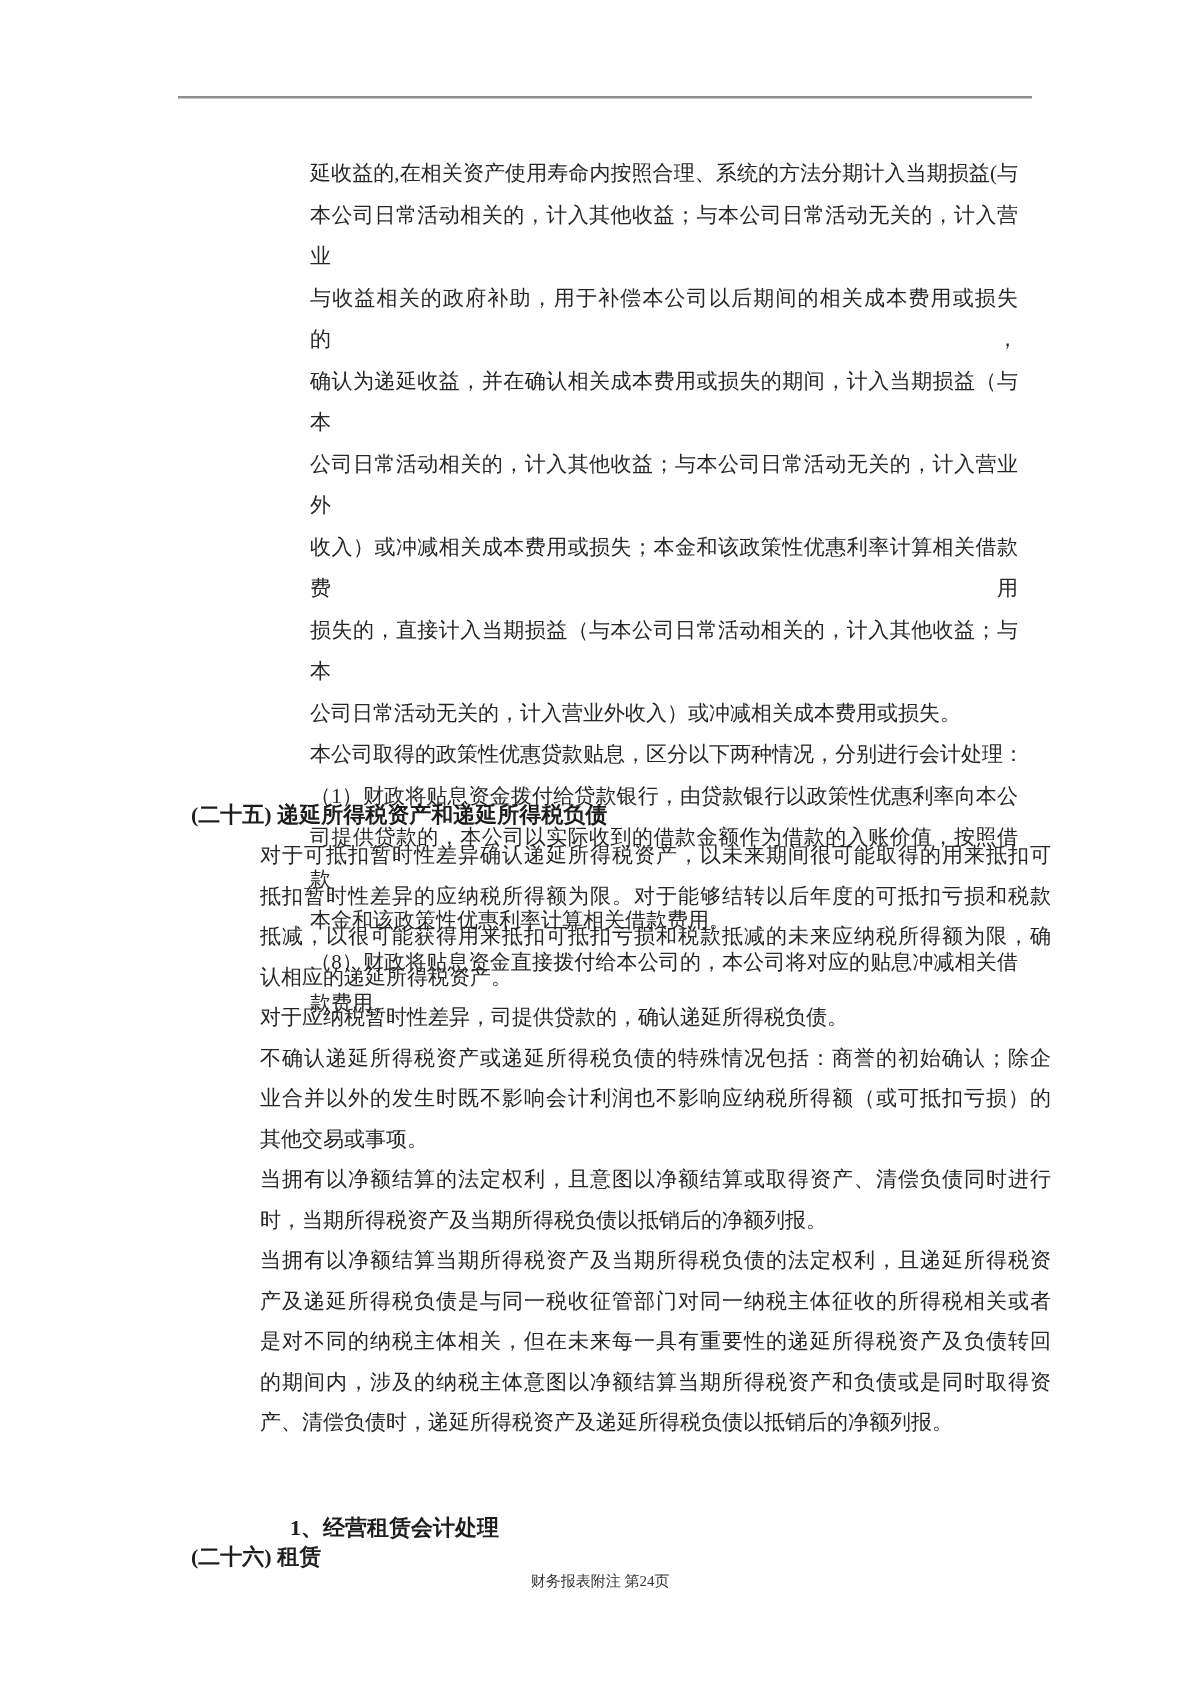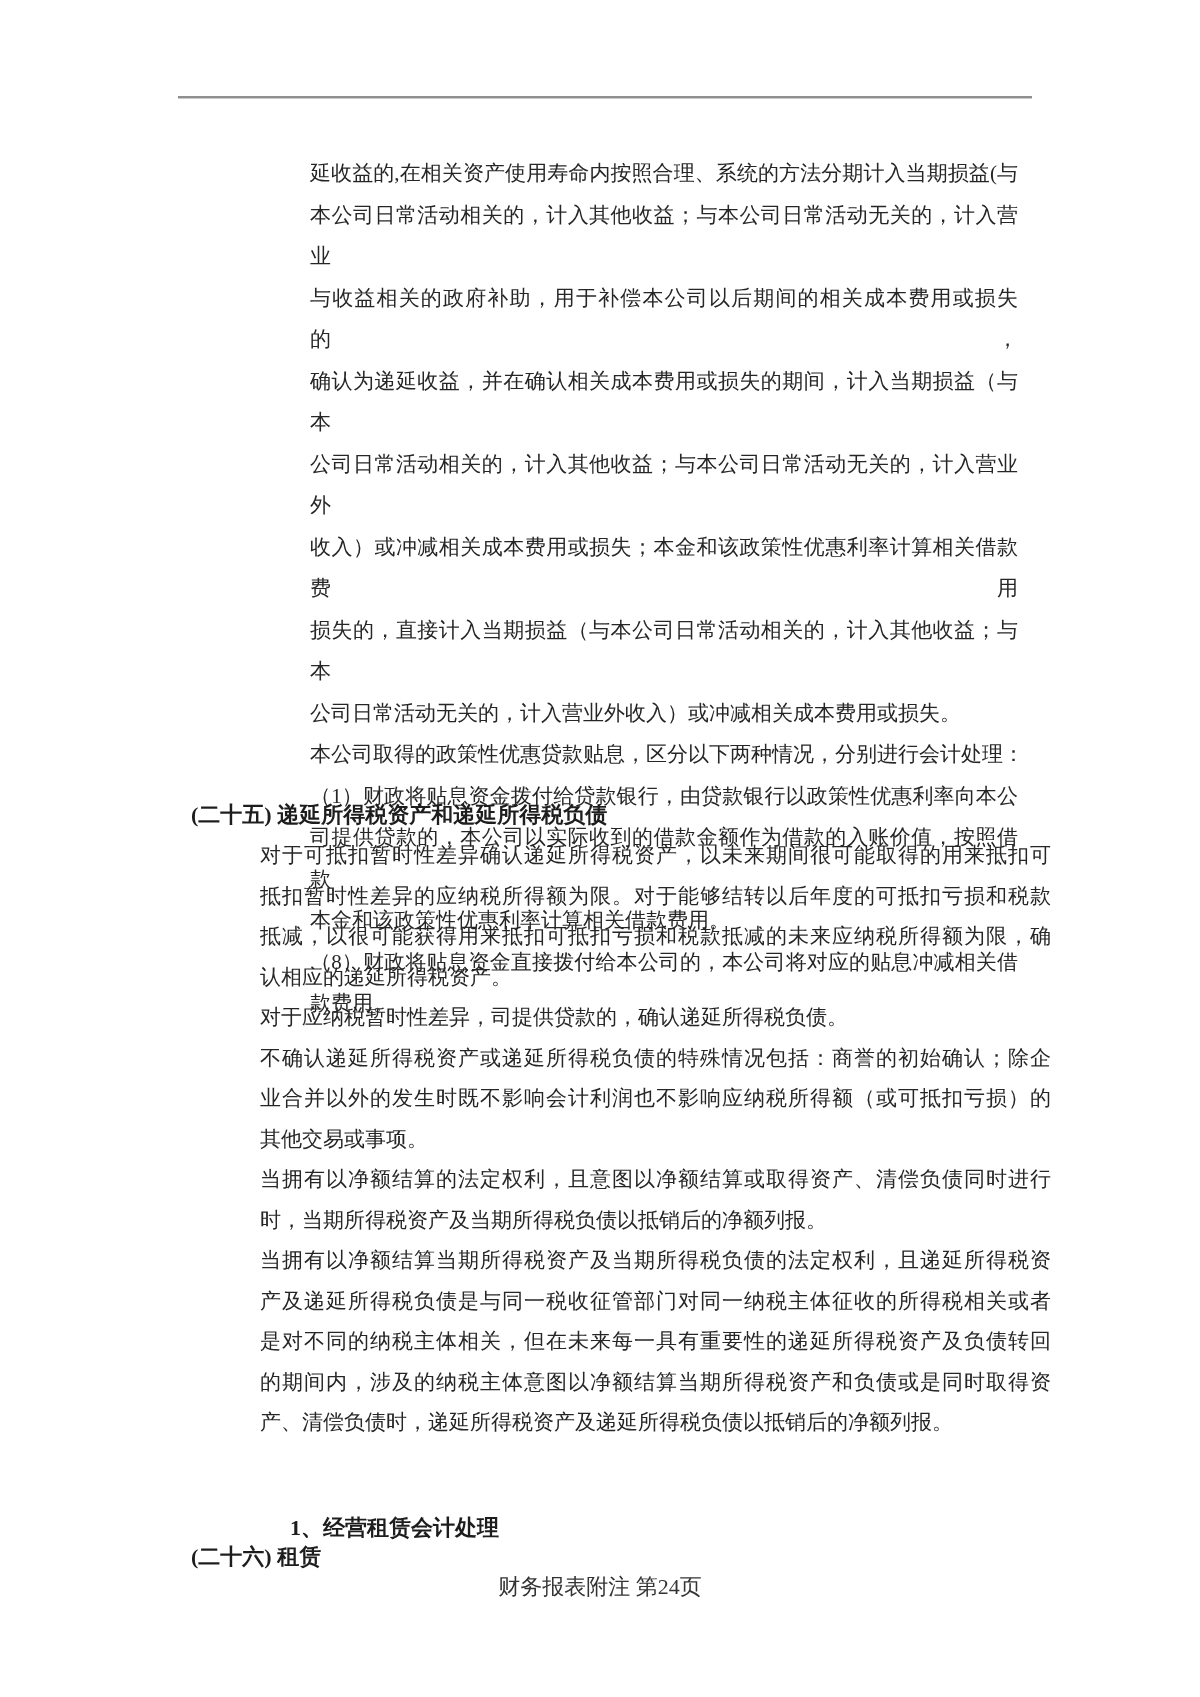--- a/index.html
+++ b/index.html
@@ -30,21 +30,21 @@
   .h26{top:1544px;}
   .subitem{
     position:absolute;left:265px;top:1515px;
     font-size:22px;font-weight:bold;line-height:26px;white-space:nowrap;
     color:#1d1d1d;
     text-align:right;
   }
   .subitem .num{display:inline-block;width:58px;}
   .footer{
     position:absolute;left:0;top:1572px;width:1200px;
-    text-align:center;font-size:22px;color:#333333;
+    text-align:center;font-size:15px;color:#333333;
   }
 </style>
 </head>
 <body>
 
 <div class="page">
 
   <div class="rule"></div>
 
   <div class="textblock block1">

